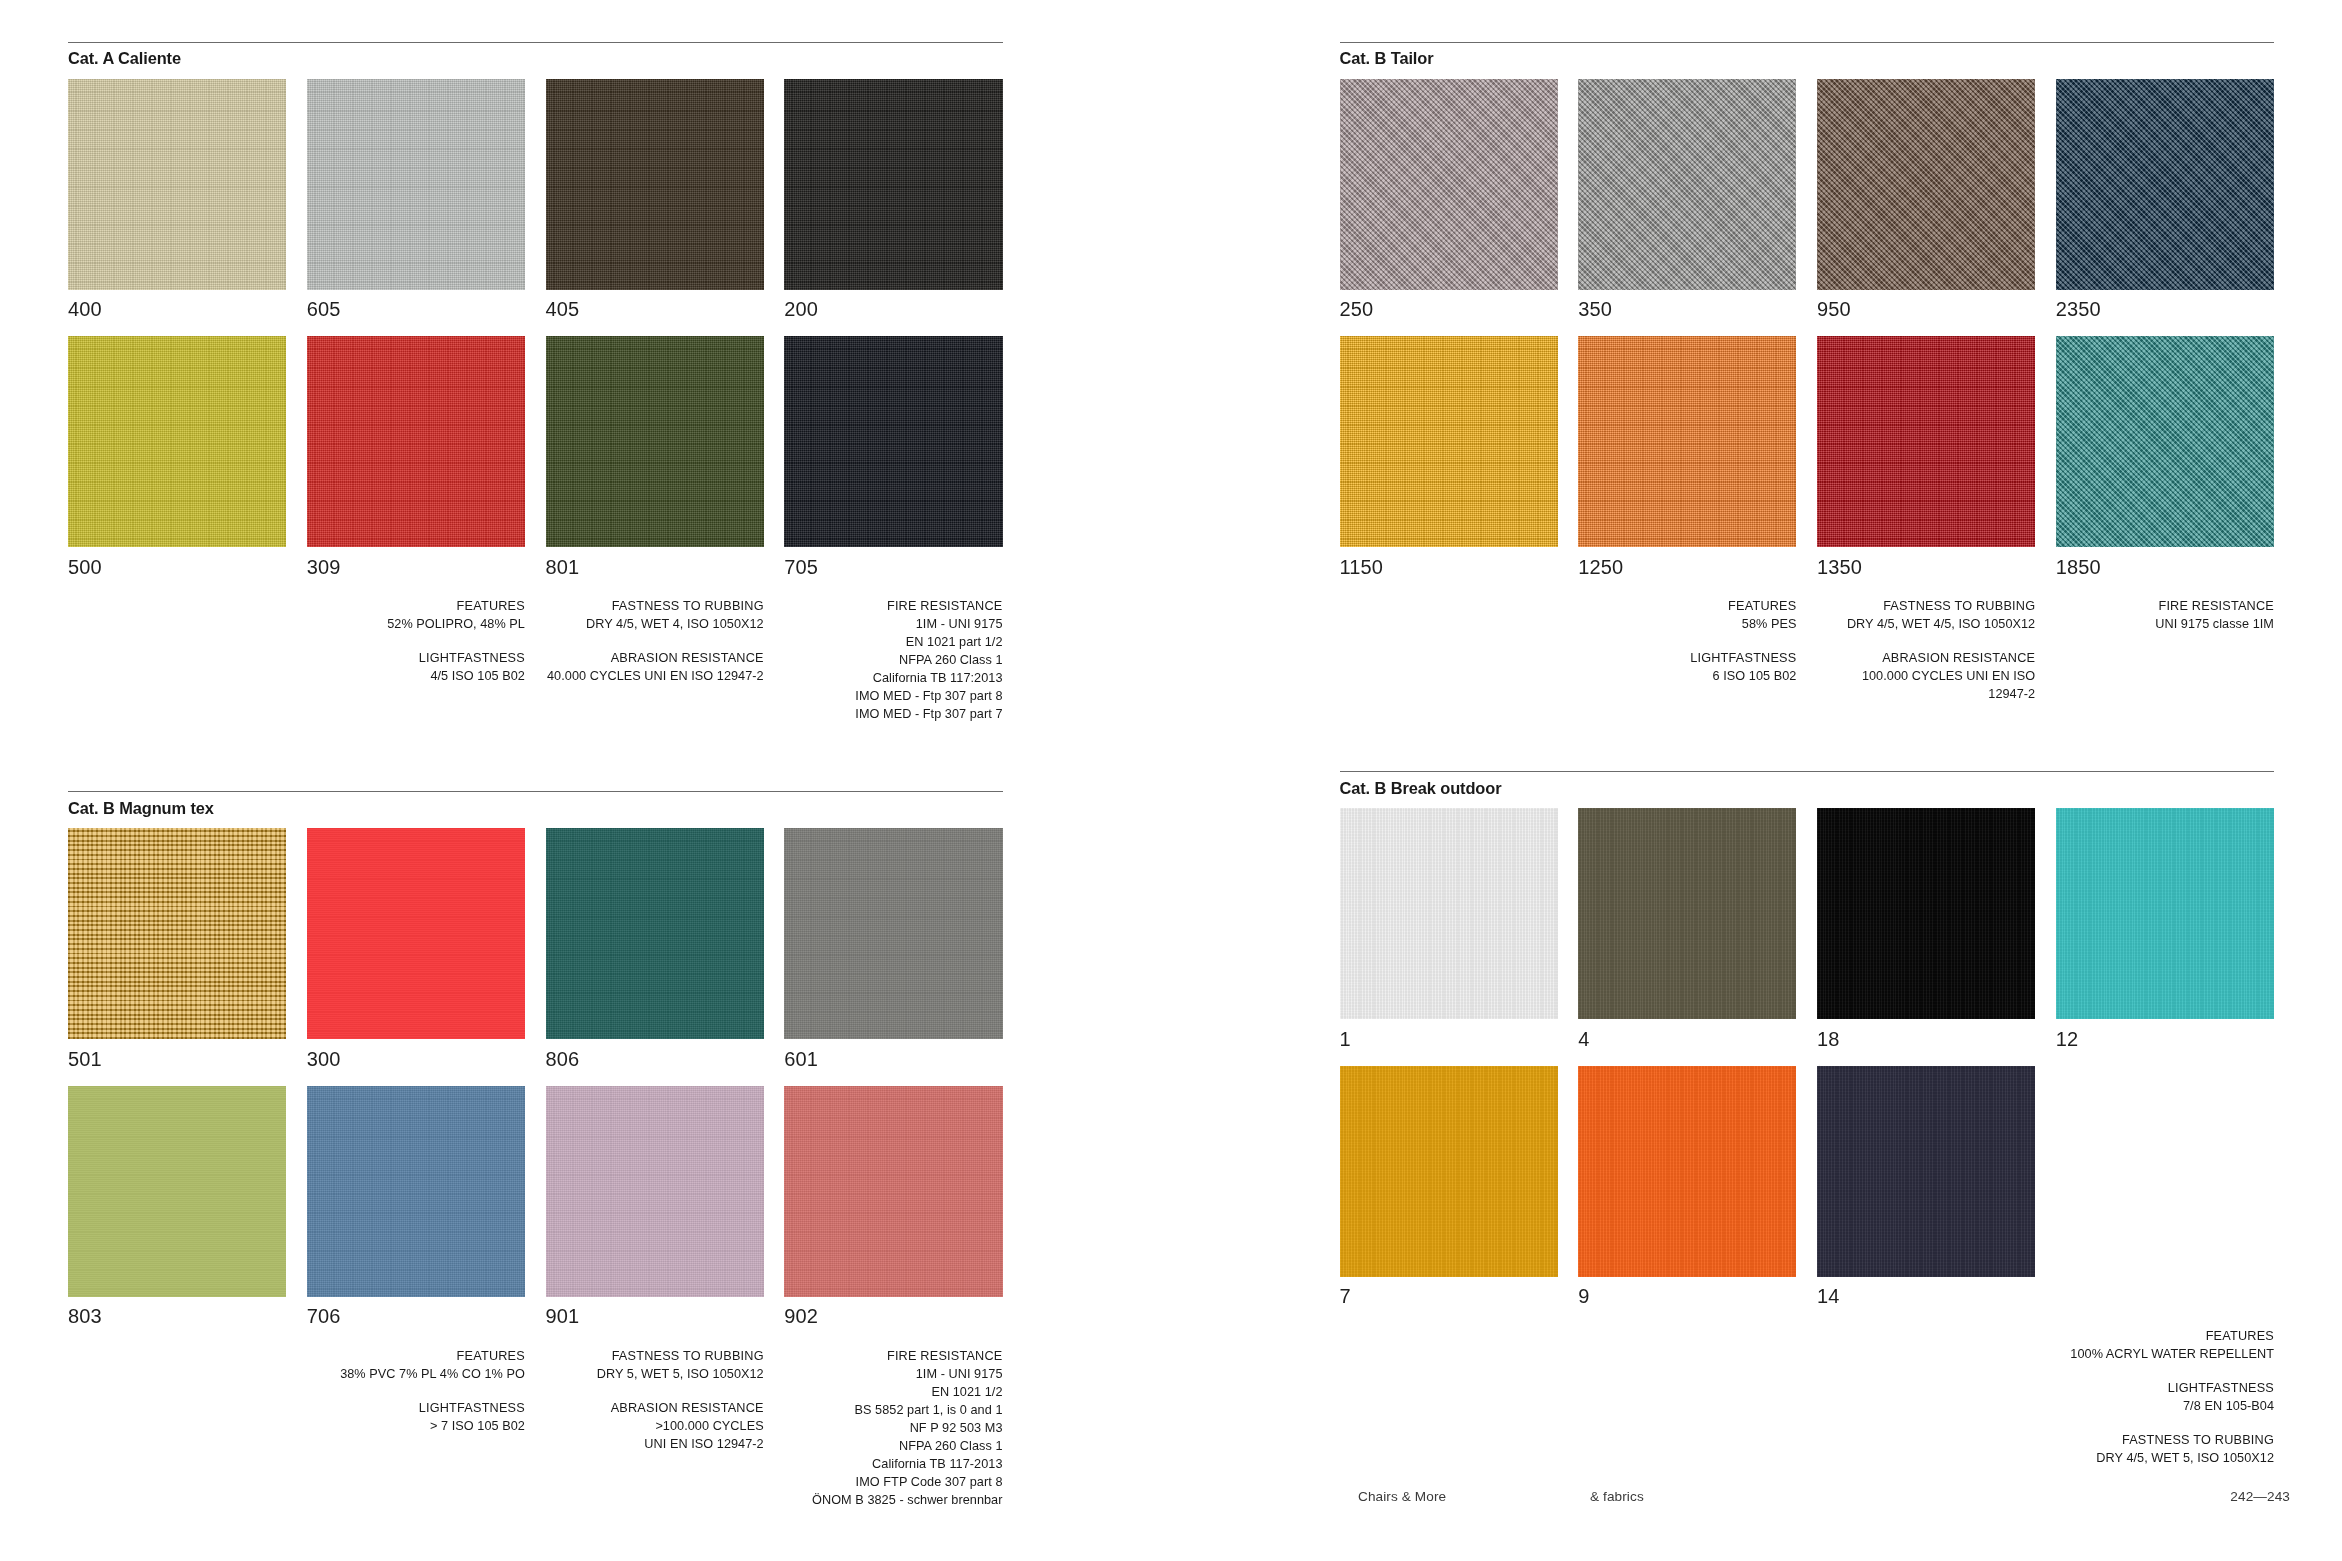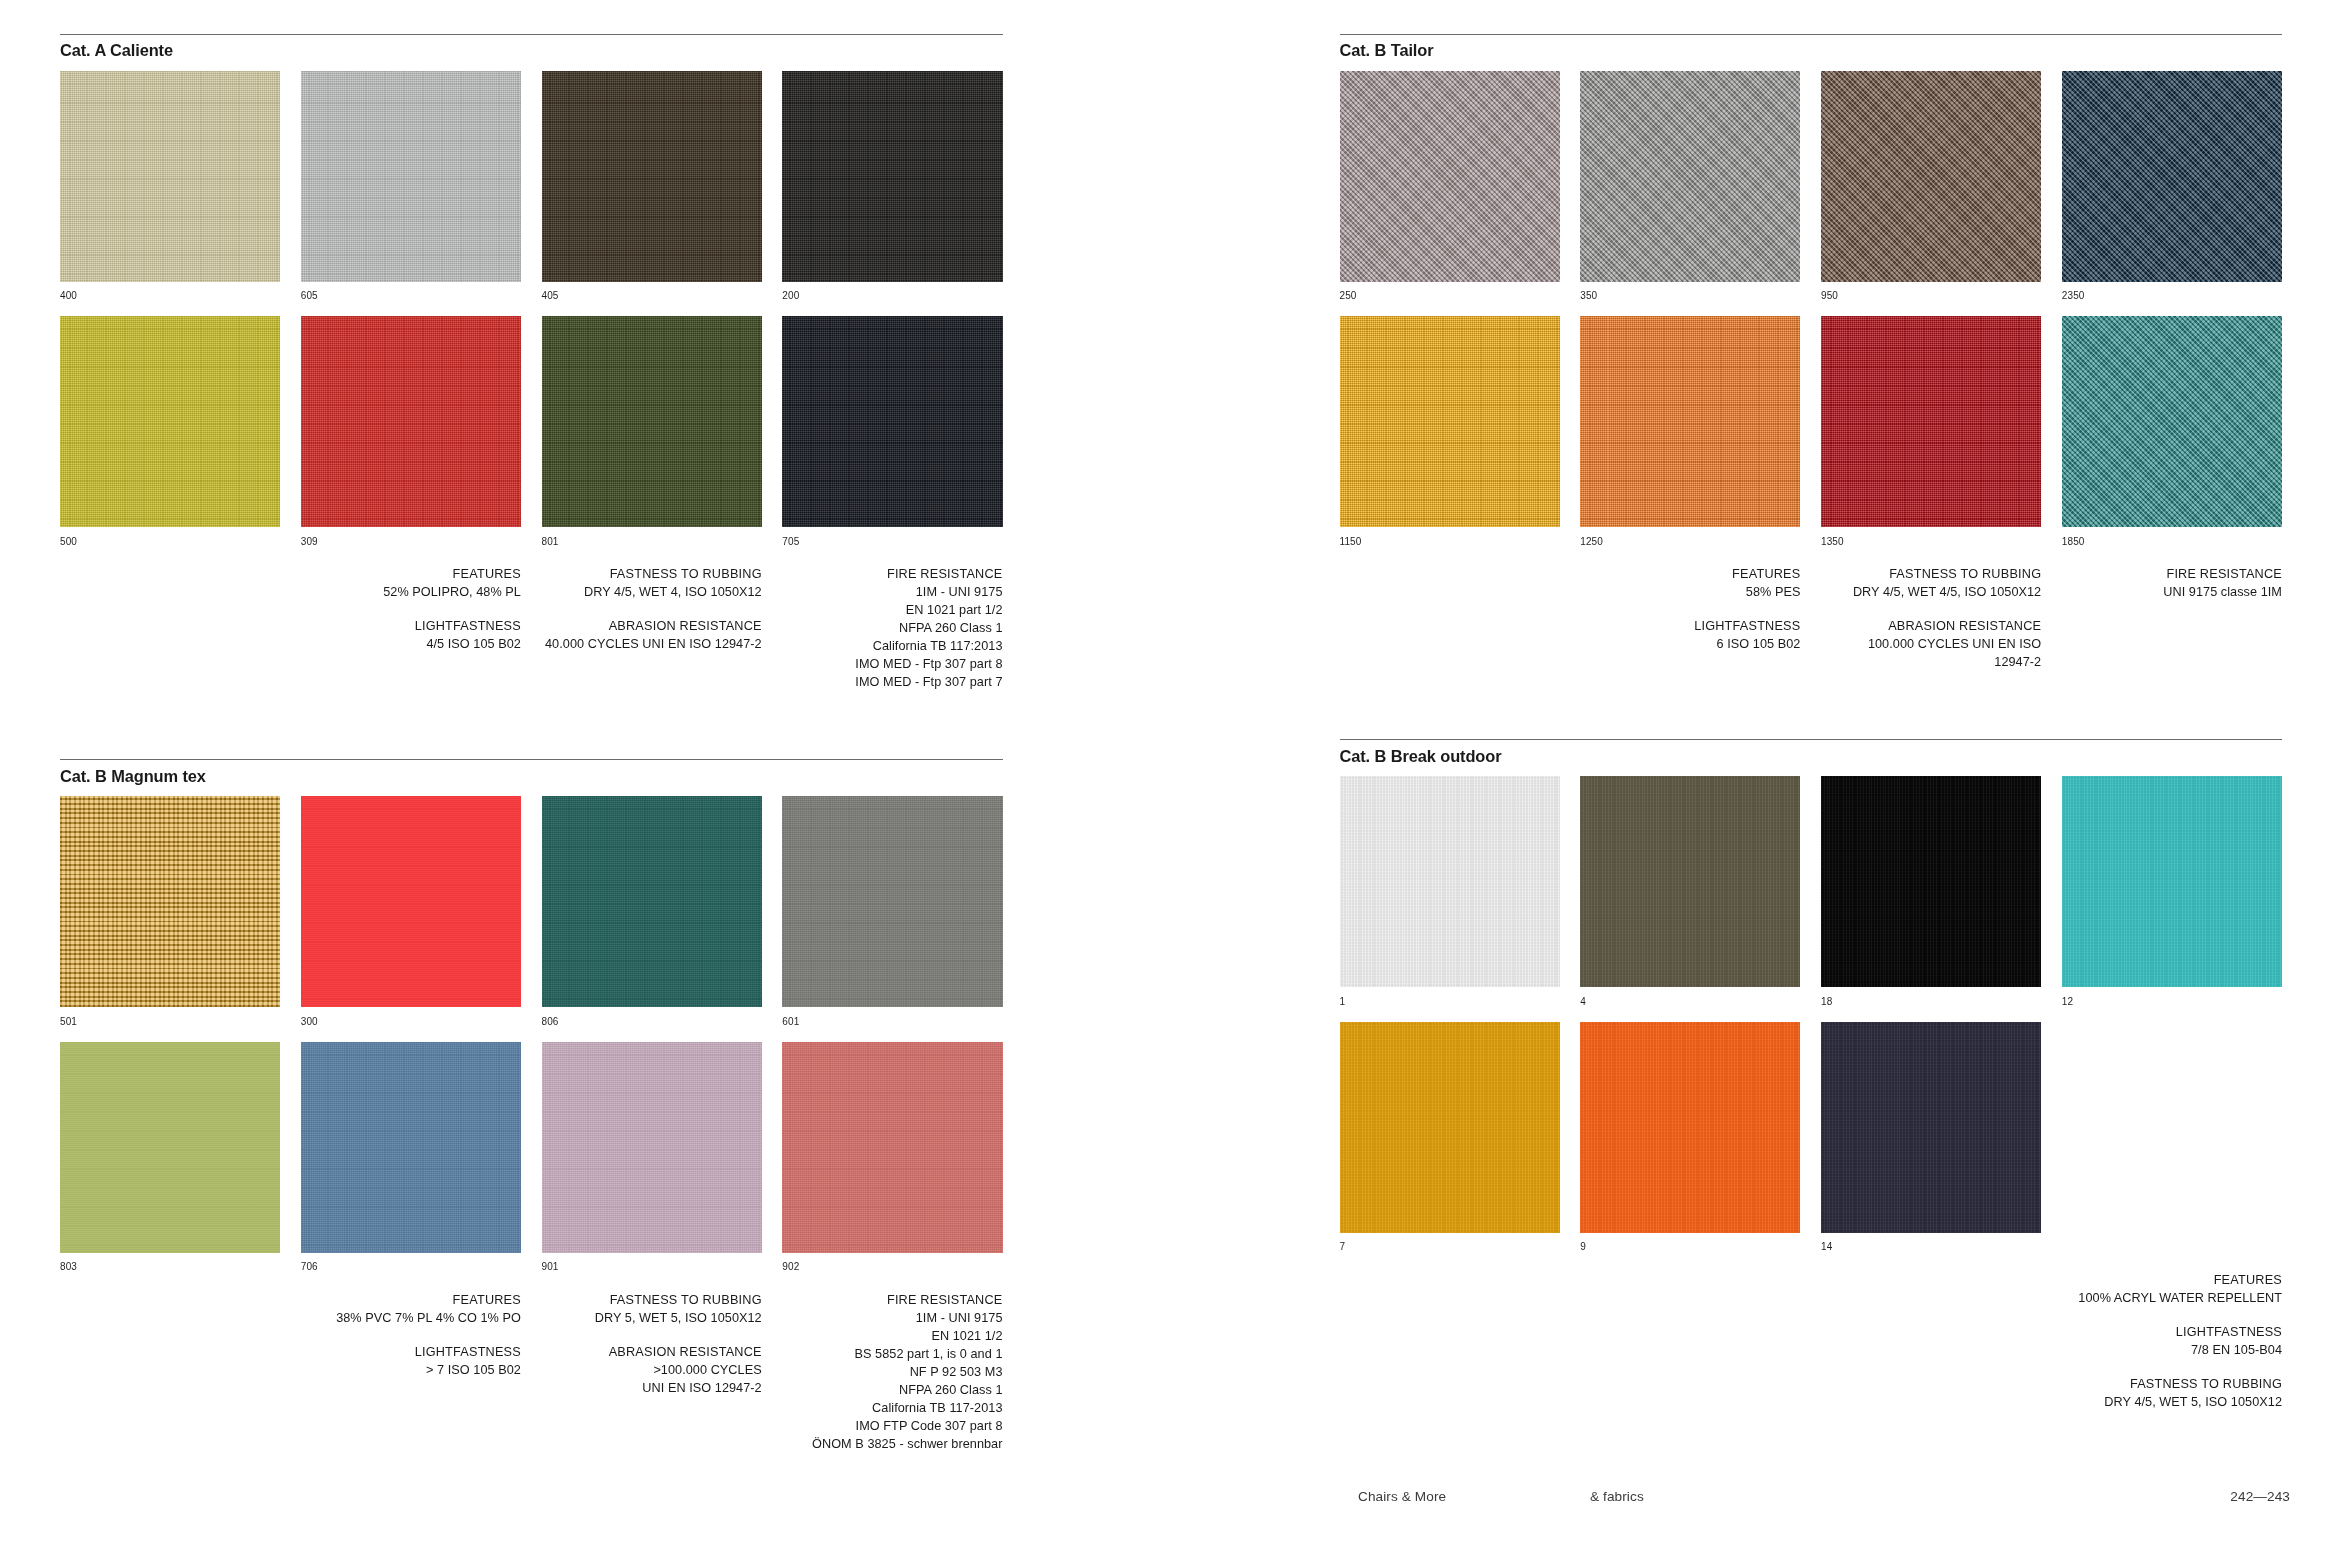--- a/index.html
+++ b/index.html
@@ -6,21 +6,21 @@
   html, body {
     width: 2342px; height: 1562px;
     background: #ffffff;
     font-family: "Liberation Sans", sans-serif;
     color: #1a1a1a;
     -webkit-font-smoothing: antialiased;
   }
   .page {
     position: relative;
     width: 2342px; height: 1562px;
-    padding: 8px;
+    padding: 16px;
     overflow: hidden;
   }
   .spread {
     display: grid;
     grid-template-columns: 1fr 1fr;
     column-gap: 337px;
     padding: 26px 52px 0 52px;
   }
   .col { display: block; }
 
@@ -47,21 +47,21 @@
     row-gap: 0;
   }
   .swatch-cell { display: block; }
   .swatch {
     width: 100%;
     height: 211px;
     position: relative;
     background-repeat: repeat;
   }
   .swatch-code {
-    font-size: 10px;
+    font-size: 20px;
     font-weight: 400;
     letter-spacing: 0.1px;
     padding: 8.4px 0 15px 0;
     color: #1f1f1f;
   }
 
   
   .tx-coarse {
     background-image:
       repeating-linear-gradient(0deg, rgba(255,255,255,.16) 0 0.9px, rgba(0,0,0,.14) 0.9px 1.9px),

